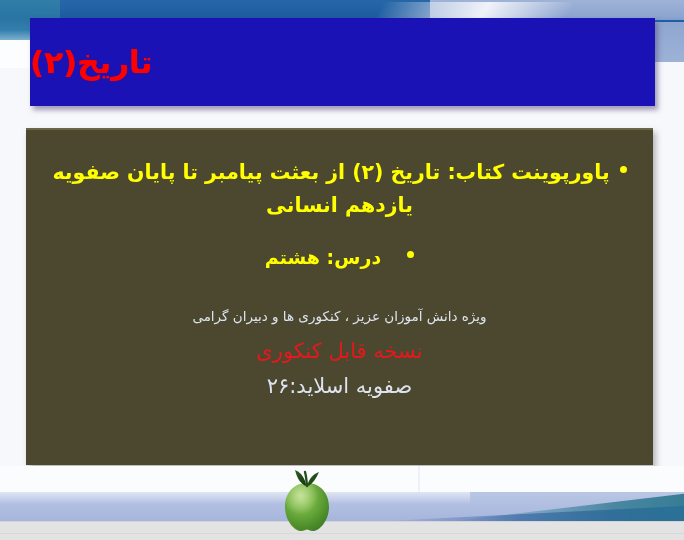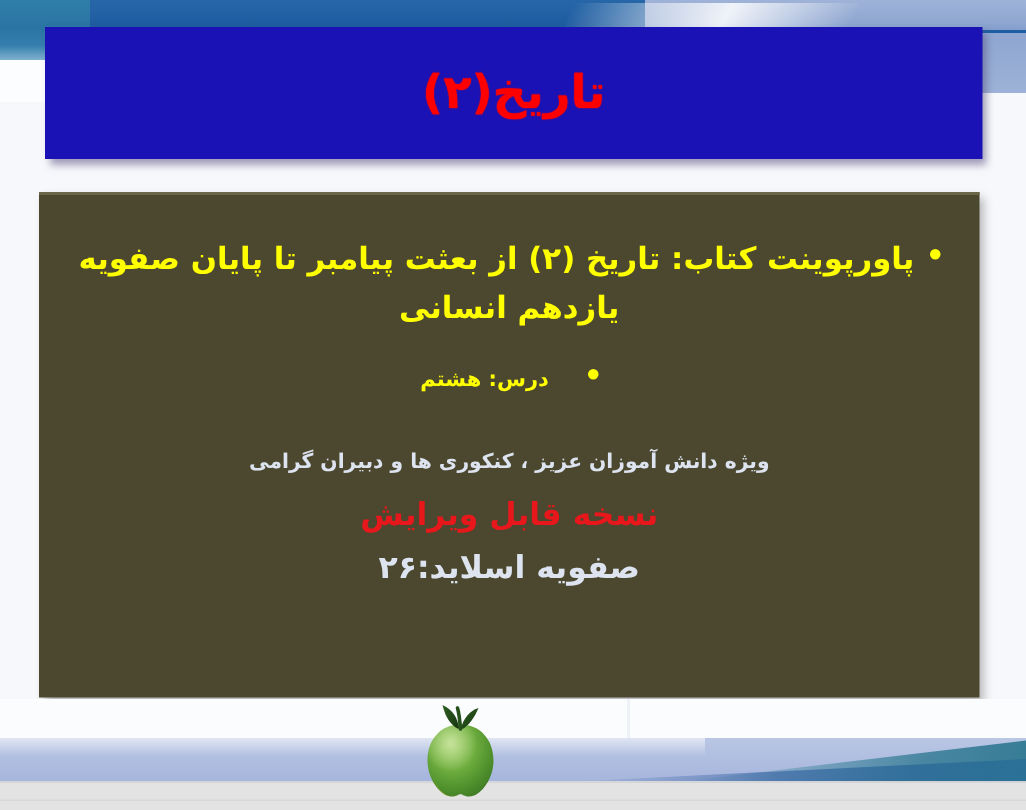--- a/index.html
+++ b/index.html
@@ -75,21 +75,20 @@
 
   
   #title-banner {
     position: absolute;
     left: 30px; top: 18px;
     width: 625px; height: 88px;
     background: #1a12b4;
     box-shadow: 3px 4px 5px rgba(90, 80, 130, .55);
     display: flex;
     align-items: center;
-    justify-content: center;
   }
   #title-text {
     color: #ff0000;
     font-size: 31px;
     font-weight: bold;
     direction: rtl;
     letter-spacing: 0;
     text-shadow: 0 0 1px #ff0000;
     line-height: 1;
   }
@@ -125,27 +124,27 @@
     vertical-align: middle;
     margin-left: 10px;
     position: relative;
     top: -4px;
   }
   #line-book {
     padding: 0 6px;
   }
   #line-lesson {
     margin-top: 20px;
-    font-size: 14px;
+    font-size: 19px;
     text-align: center;
   }
   #line-lesson .dot { margin-left: 26px; }
 
   .sub-line {
-    font-weight: bold;
+    font-weight: normal;
     direction: rtl;
     line-height: 1.35;
   }
   #line-audience {
     margin-top: 34px;
     color: #dde4ef;
     font-size: 13.5px;
     letter-spacing: .2px;
   }
   #line-editable {
@@ -241,21 +240,21 @@
     <div class="bullet-line" id="line-book">
       <span class="dot"></span><span>پاورپوینت کتاب: تاریخ (۲) از بعثت پیامبر تا پایان صفویه یازدهم انسانی</span>
     </div>
 
     <div class="bullet-line" id="line-lesson">
       <span class="dot"></span><span>درس: هشتم</span>
     </div>
 
     <div class="sub-line" id="line-audience">ویژه دانش آموزان عزیز ، کنکوری ها و دبیران گرامی</div>
 
-    <div class="sub-line" id="line-editable">نسخه قابل ویرایش</div>
+    <div class="sub-line" id="line-editable">نسخه قابل کنکوری</div>
 
     <div class="sub-line" id="line-slidecount">صفویه اسلاید:۲۶</div>
   </div>
 
   <div class="bottom-white"></div>
   <div class="bottom-white-seam"></div>
   <div class="bottom-blue"></div>
   <div class="bottom-blue-hilite"></div>
   <div class="bottom-teal-swoosh"></div>
   <div class="bottom-teal-swoosh2"></div>

